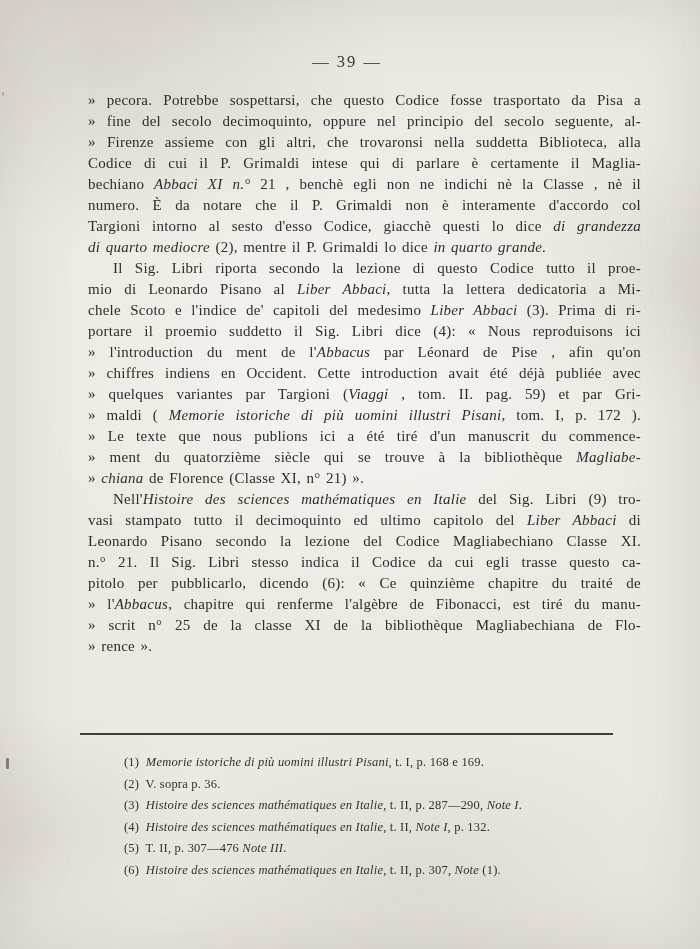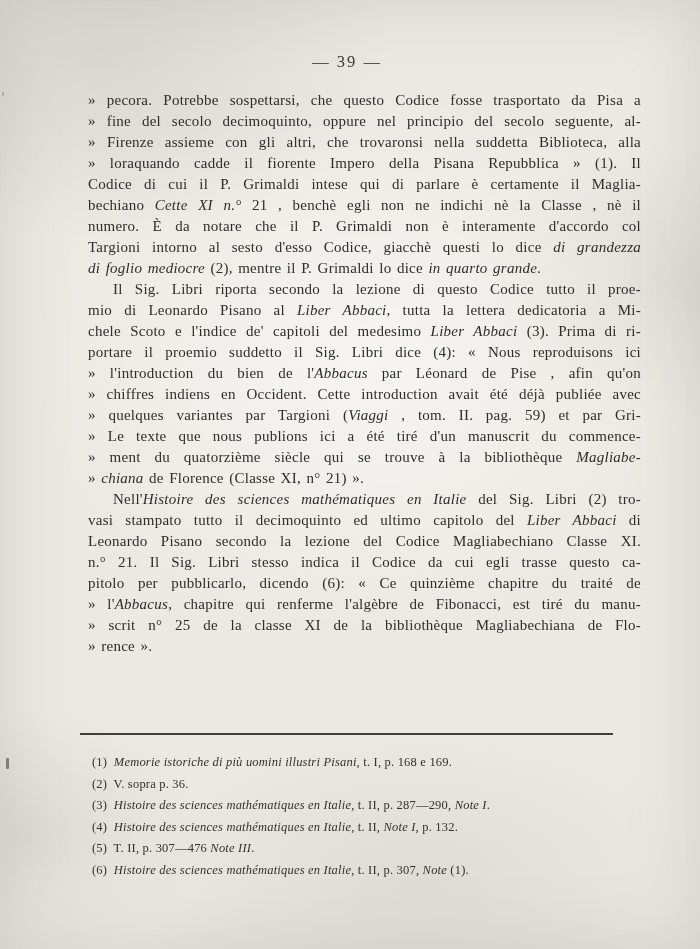--- a/index.html
+++ b/index.html
@@ -56,20 +56,21 @@
     position: absolute;
     left: 92px; top: 752px; width: 540px;
     letter-spacing: 0.2px;
   }
   .fn {
     height: 21.5px;
     line-height: 21.5px;
     font-size: 12.5px;
     color: #34312d;
     white-space: pre;
+    margin-left: 32px;
   }
   .speck {
     position: absolute;
     left: 6px; top: 758px;
     width: 3px; height: 11px;
     background: #6a6660;
     border-radius: 1px;
     opacity: 0.8;
   }
   .speck2 {
@@ -84,37 +85,37 @@
 </head>
 <body>
 
 <div class="page">
   <div class="pagenum">— 39 —</div>
 
   <div class="textblock">
       <div class="line j"><span>» pecora. Potrebbe sospettarsi, che questo Codice fosse trasportato da Pisa a</span></div>
       <div class="line j"><span>» fine del secolo decimoquinto, oppure nel principio del secolo seguente, al-</span></div>
       <div class="line j"><span>» Firenze assieme con gli altri, che trovaronsi nella suddetta Biblioteca, alla</span></div>
-      <div class="line j"><span>» loraquando cadde il fiorente Impero della Pisana Repubblica » (1). Il</span></div>
       <div class="line j"><span>Codice di cui il P. Grimaldi intese qui di parlare è certamente il Maglia-</span></div>
-      <div class="line j"><span>bechiano </span><em>Cette XI n.°</em><span> 21 , benchè egli non ne indichi nè la Classe , nè il</span></div>
+      <div class="line j"><span>bechiano </span><em>Abbaci XI n.°</em><span> 21 , benchè egli non ne indichi nè la Classe , nè il</span></div>
       <div class="line j"><span>numero. È da notare che il P. Grimaldi non è interamente d'accordo col</span></div>
       <div class="line j"><span>Targioni intorno al sesto d'esso Codice, giacchè questi lo dice </span><em>di grandezza</em></div>
-      <div class="line"><em>di foglio mediocre</em><span> (2), mentre il P. Grimaldi lo dice </span><em>in quarto grande</em><span>.</span></div>
+      <div class="line"><em>di quarto mediocre</em><span> (2), mentre il P. Grimaldi lo dice </span><em>in quarto grande</em><span>.</span></div>
       <div class="line j ind"><span>Il Sig. Libri riporta secondo la lezione di questo Codice tutto il proe-</span></div>
       <div class="line j"><span>mio di Leonardo Pisano al </span><em>Liber Abbaci</em><span>, tutta la lettera dedicatoria a Mi-</span></div>
       <div class="line j"><span>chele Scoto e l'indice de' capitoli del medesimo </span><em>Liber Abbaci</em><span> (3). Prima di ri-</span></div>
       <div class="line j"><span>portare il proemio suddetto il Sig. Libri dice (4): « Nous reproduisons ici</span></div>
-      <div class="line j"><span>» l'introduction du bien de l'</span><em>Abbacus</em><span> par Léonard de Pise , afin qu'on</span></div>
+      <div class="line j"><span>» l'introduction du ment de l'</span><em>Abbacus</em><span> par Léonard de Pise , afin qu'on</span></div>
       <div class="line j"><span>» chiffres indiens en Occident. Cette introduction avait été déjà publiée avec</span></div>
       <div class="line j"><span>» quelques variantes par Targioni (</span><em>Viaggi</em><span> , tom. II. pag. 59) et par Gri-</span></div>
+      <div class="line j"><span>» maldi ( </span><em>Memorie istoriche di più uomini illustri Pisani</em><span>, tom. I, p. 172 ).</span></div>
       <div class="line j"><span>» Le texte que nous publions ici a été tiré d'un manuscrit du commence-</span></div>
       <div class="line j"><span>» ment du quatorzième siècle  qui se trouve à la bibliothèque </span><em>Magliabe-</em></div>
       <div class="line"><span>» </span><em>chiana</em><span> de Florence (Classe XI, n° 21) ».</span></div>
-      <div class="line j ind"><span>Nell'</span><em>Histoire des sciences mathématiques en Italie</em><span> del Sig. Libri (2) tro-</span></div>
+      <div class="line j ind"><span>Nell'</span><em>Histoire des sciences mathématiques en Italie</em><span> del Sig. Libri (9) tro-</span></div>
       <div class="line j"><span>vasi stampato tutto il decimoquinto ed ultimo capitolo del </span><em>Liber Abbaci</em><span> di</span></div>
       <div class="line j"><span>Leonardo Pisano secondo la lezione del Codice Magliabechiano Classe XI.</span></div>
       <div class="line j"><span>n.° 21. Il Sig. Libri stesso indica il Codice da cui egli trasse questo ca-</span></div>
       <div class="line j"><span>pitolo per pubblicarlo, dicendo (6): « Ce quinzième chapitre du traité de</span></div>
       <div class="line j"><span>» l'</span><em>Abbacus</em><span>, chapitre qui renferme l'algèbre de Fibonacci, est tiré du manu-</span></div>
       <div class="line j"><span>» scrit n° 25 de la classe XI de la bibliothèque Magliabechiana de Flo-</span></div>
       <div class="line"><span>» rence ».</span></div>
     </div>
 
   <div class="rule"></div>

